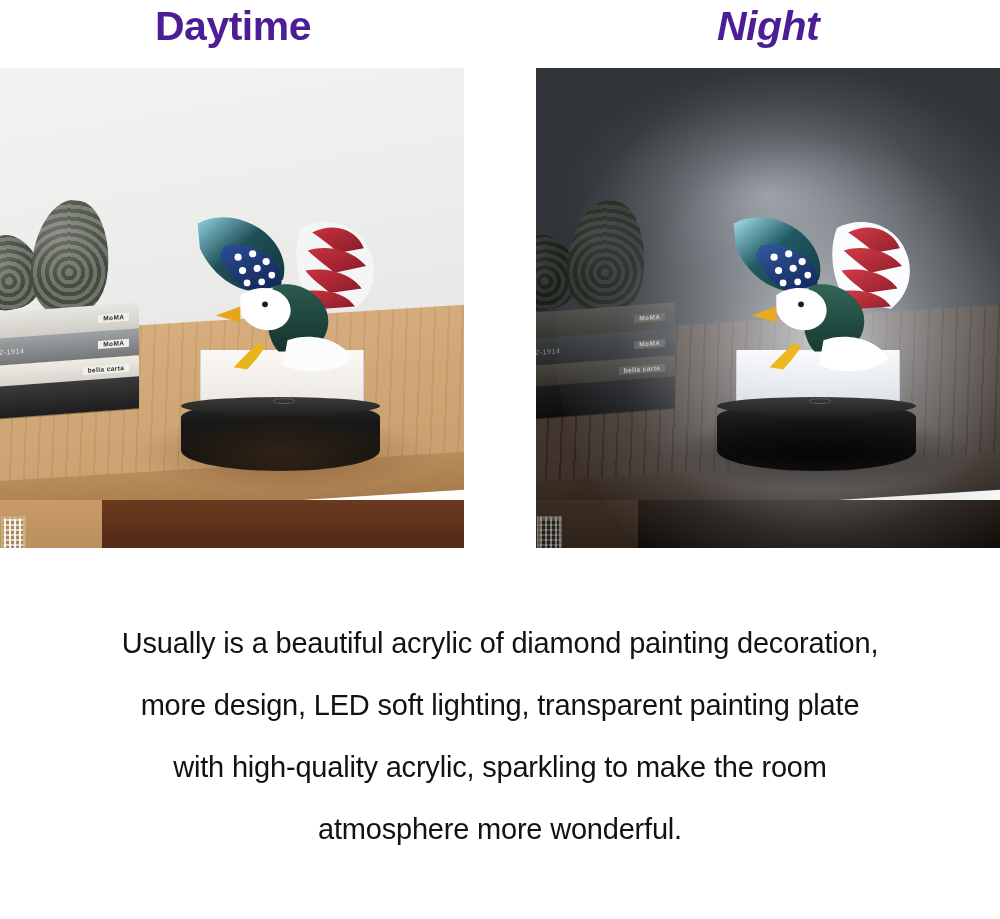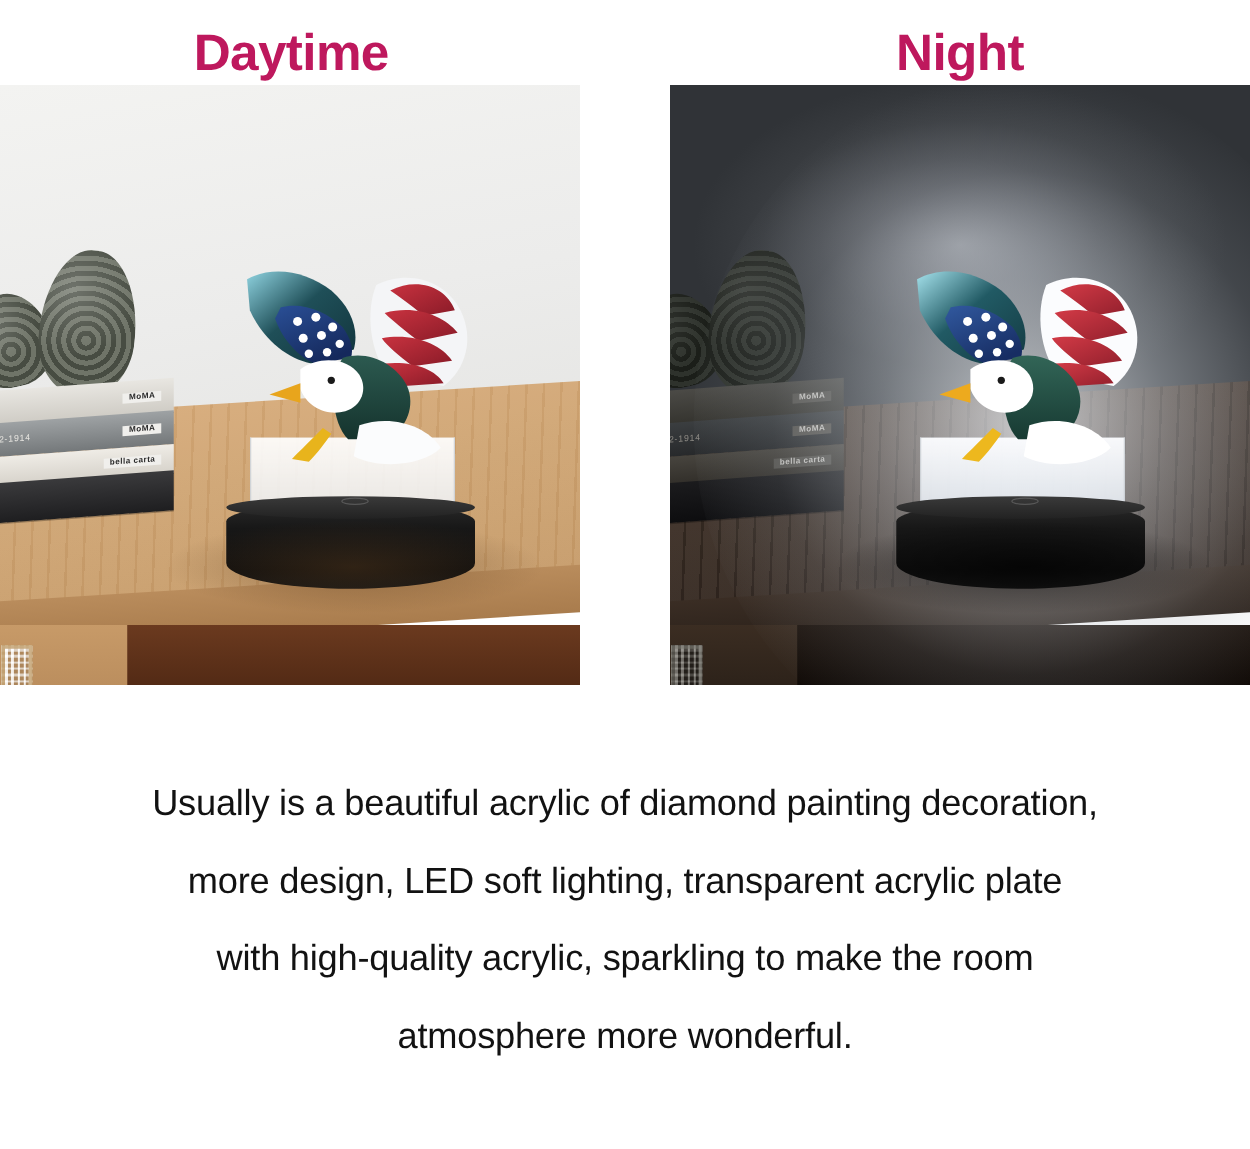--- a/index.html
+++ b/index.html
@@ -19,30 +19,30 @@
 
   
   .headings {
     position: absolute;
     top: 0; left: 0;
     width: 1000px;
     height: 62px;
   }
   .heading {
     position: absolute;
-    top: 16px;
+    top: 0;
     font-size: 41px;
     font-weight: bold;
     letter-spacing: -0.5px;
-    color: #be185d;
+    color: #4c1d95;
     line-height: 52px;
     text-align: center;
   }
   .heading-daytime { left: 0px;   width: 466px; }
-  .heading-night   { left: 536px; width: 464px; }
+  .heading-night   { left: 536px; width: 464px; font-style: italic; }
 
   
   .panels {
     position: absolute;
     top: 68px; left: 0;
     width: 1000px;
     height: 480px;
   }
   .panel {
     position: absolute;
@@ -486,16 +486,16 @@
           <div class="touch-switch"></div>
         </div>
       </div>
       <div class="base-shadow"></div>
     </div>
   </div>
 </div>
 
 <div class="description">
   <span class="line">Usually is a beautiful acrylic of diamond painting decoration,</span>
-  <span class="line">more design, LED soft lighting, transparent acrylic plate</span>
+  <span class="line">more design, LED soft lighting, transparent painting plate</span>
   <span class="line">with high-quality acrylic, sparkling to make the room</span>
   <span class="line">atmosphere more wonderful.</span>
 </div>
 
 </body></html>

